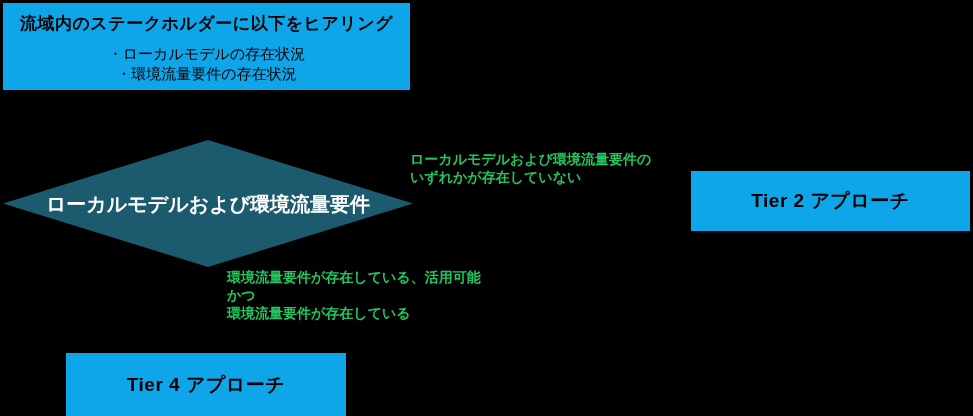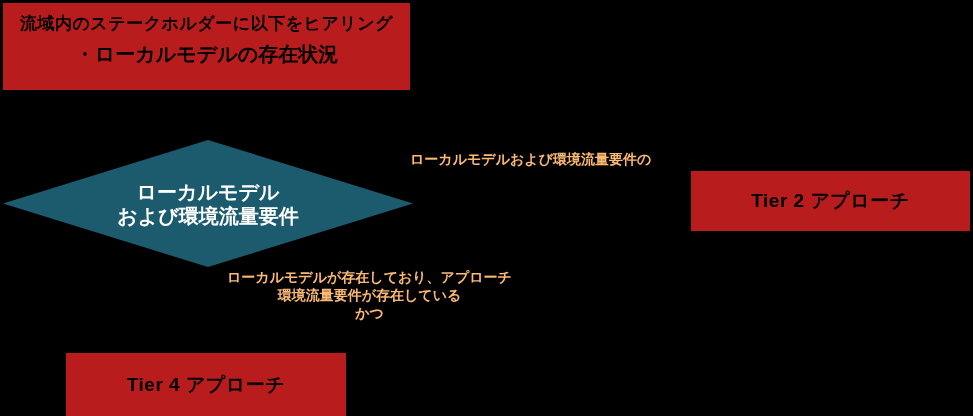--- a/index.html
+++ b/index.html
@@ -11,40 +11,40 @@
     position: relative;
     width: 973px;
     height: 416px;
     background: #000000;
     overflow: hidden;
     font-family: "Liberation Sans", "DejaVu Sans", sans-serif;
   }
   
   .gray-box {
     position: absolute;
-    background: #b91c1c;
+    background: #0ea5e9;
     border: 3px solid #000000;
     box-sizing: border-box;
     color: #000000;
   }
   .hearing-box {
     left: 0; top: 0;
     width: 413px; height: 93px;
     text-align: center;
   }
   .hearing-title {
     font-weight: bold;
     font-size: 17px;
     margin-top: 9px;
     letter-spacing: 0.5px;
   }
   .hearing-items {
     margin-top: 9px;
-    font-weight: bold;
-    font-size: 20px;
+    font-weight: normal;
+    font-size: 15px;
     line-height: 20px;
   }
   .tier2-box {
     left: 688px; top: 168px;
     width: 285px; height: 66px;
     display: flex; align-items: center; justify-content: center;
   }
   .tier1-box {
     left: 63px; top: 350px;
     width: 286px; height: 70px;
@@ -56,38 +56,37 @@
     letter-spacing: 0.5px;
   }
   
   .diamond {
     position: absolute;
     left: 3px; top: 140px;
     width: 410px; height: 127px;
     background: #1C5A6E;
     clip-path: polygon(50% 0, 100% 50%, 50% 100%, 0 50%);
     display: flex;
-    flex-direction: column;
+    flex-direction: row;
     align-items: center;
     justify-content: center;
     text-align: center;
     color: #FFFFFF;
     font-weight: bold;
     font-size: 20px;
     line-height: 24px;
   }
   
   .branch-note {
     position: absolute;
-    color: #fdba74;
+    color: #22c55e;
     font-size: 14px;
     line-height: 18px;
     font-weight: bold;
     white-space: nowrap;
-    text-align: center;
   }
   .note-tier2 { left: 410px; top: 150px; }
   .note-tier1 { left: 227px; top: 268px; }
   
   .arrow-line {
     position: absolute;
     background: #000000;
   }
   .arrow-v1 { left: 206px; top: 93px;  width: 2px; height: 47px; }
   .arrow-h1 { top: 202px;  left: 413px; width: 275px; height: 2px; }
@@ -108,46 +107,48 @@
 </style>
 </head>
 <body>
 
 <div class="stage">
 
   <div class="gray-box hearing-box">
     <div class="hearing-title">流域内のステークホルダーに以下をヒアリング</div>
     <div class="hearing-items">
       <div>・ローカルモデルの存在状況</div>
+      <div>・環境流量要件の存在状況</div>
     </div>
   </div>
 
   <div class="arrow-line arrow-v1"></div>
   <div class="arrow-head head-down1"></div>
 
   <div class="diamond">
     <div>ローカルモデル</div>
     <div>および環境流量要件</div>
   </div>
 
   <div class="branch-note note-tier2">
     <div>ローカルモデルおよび環境流量要件の</div>
+    <div>いずれかが存在していない</div>
   </div>
 
   <div class="arrow-line arrow-h1"></div>
   <div class="arrow-head head-right"></div>
 
   <div class="gray-box tier2-box">
     <span class="tier-label">Tier 2 アプローチ</span>
   </div>
 
   <div class="branch-note note-tier1">
-    <div>ローカルモデルが存在しており、アプローチ</div>
+    <div>環境流量要件が存在している、活用可能</div>
+    <div>かつ</div>
     <div>環境流量要件が存在している</div>
-    <div>かつ</div>
   </div>
 
   <div class="arrow-line arrow-v2"></div>
   <div class="arrow-head head-down2"></div>
 
   <div class="gray-box tier1-box">
     <span class="tier-label">Tier 4 アプローチ</span>
   </div>
 
 </div>

